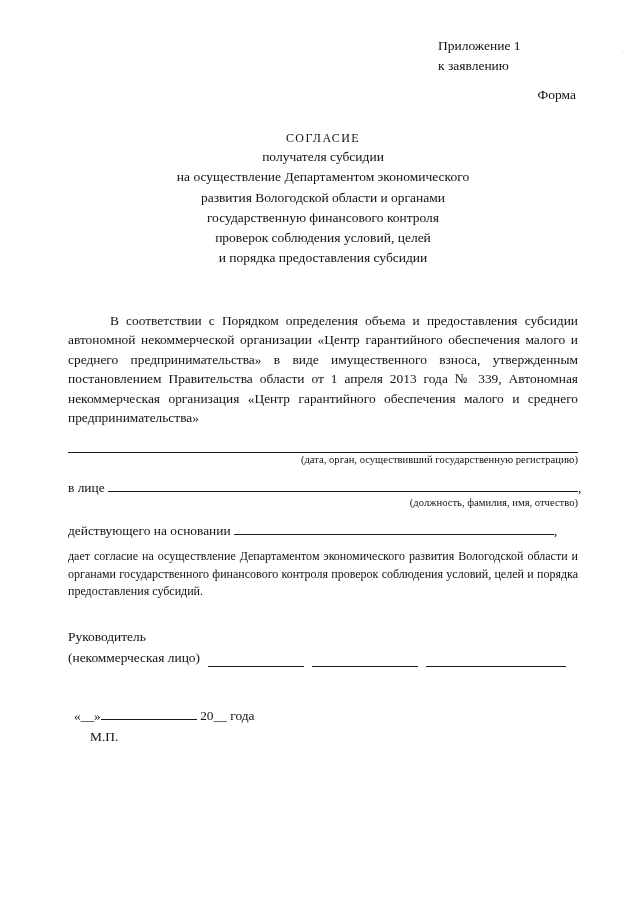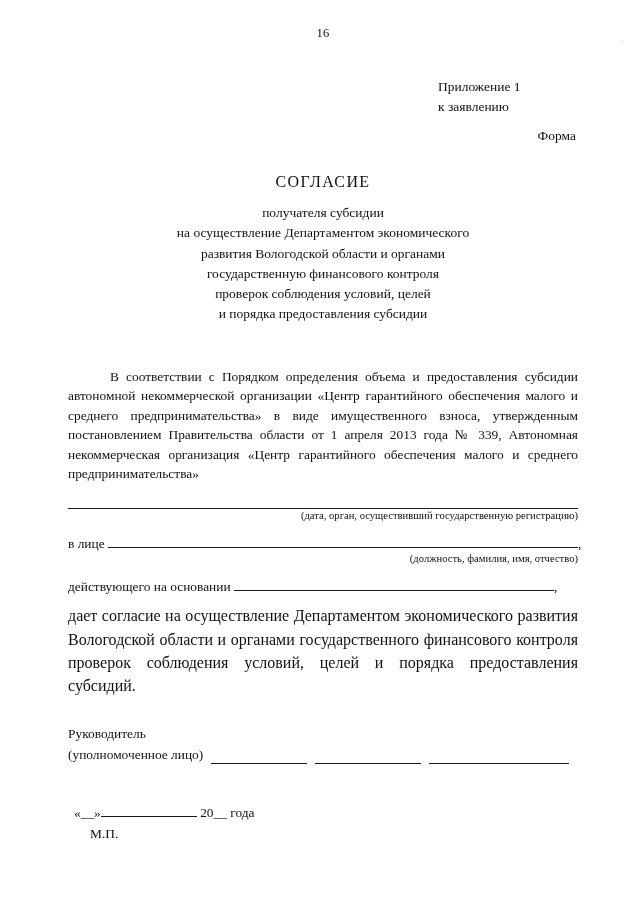--- a/index.html
+++ b/index.html
@@ -40,23 +40,23 @@
     font-size: 13.5px;
     padding-right: 2px;
   }
   .title-block {
     margin-top: 26px;
     text-align: center;
     font-size: 13.5px;
     line-height: 1.5;
   }
   .title-main {
-    font-size: 16px;
+    font-size: 12px;
     letter-spacing: 1.4px;
-    margin-bottom: 9px;
+    margin-bottom: 0;
   }
   .body-block {
     margin-top: 42px;
     font-size: 13.4px;
     line-height: 1.46;
     text-align: justify;
   }
   .body-block p {
     margin: 0;
   }
@@ -87,21 +87,21 @@
     margin-top: 1px;
   }
   .caption-left-indent {
     padding-left: 30px;
   }
   .inline-line {
     white-space: nowrap;
   }
   .paragraph-after {
     margin-top: 9px;
-    font-size: 16px;
+    font-size: 12px;
     line-height: 1.46;
     text-align: justify;
   }
   .signature-block {
     margin-top: 26px;
     font-size: 13.4px;
     line-height: 1.42;
   }
   .sig-lines {
     margin-top: 2px;
@@ -135,21 +135,20 @@
     position: absolute;
     font-size: 9px;
     color: #b9b9b9;
   }
 </style>
 </head>
 <body>
 
 <div class="page">
 
-  <div class="page-number">16</div>
 
   <div class="appendix-block">
     <div>Приложение 1</div>
     <div>к заявлению</div>
   </div>
 
   <div class="form-word">Форма</div>
 
   <div class="title-block">
     <div class="title-main">СОГЛАСИЕ</div>
@@ -183,21 +182,21 @@
       <span>действующего на основании</span>
       <span class="rule" style="width: 320px;"></span><span>,</span>
     </span>
   </div>
 
   <div class="paragraph-after">дает согласие на осуществление Департаментом экономического развития Вологодской области и органами государственного финансового контроля проверок соблюдения  условий, целей и порядка предоставления субсидий.</div>
 
   <div class="signature-block">
     <div>Руководитель</div>
     <div class="sig-lines">
-      <span class="sig-label">(уполномоченное лицо)</span>
+      <span class="sig-label">(некоммерческая лицо)</span>
       <span class="sig-seg" style="width: 96px;"></span>
       <span class="sig-seg" style="width: 106px;"></span>
       <span class="sig-seg" style="width: 140px;"></span>
     </div>
   </div>
 
   <div class="date-block">
     <div>
       <span>«</span><span>__</span><span>»</span><span class="rule" style="width: 96px;"></span>
       <span>20</span><span>__</span>

